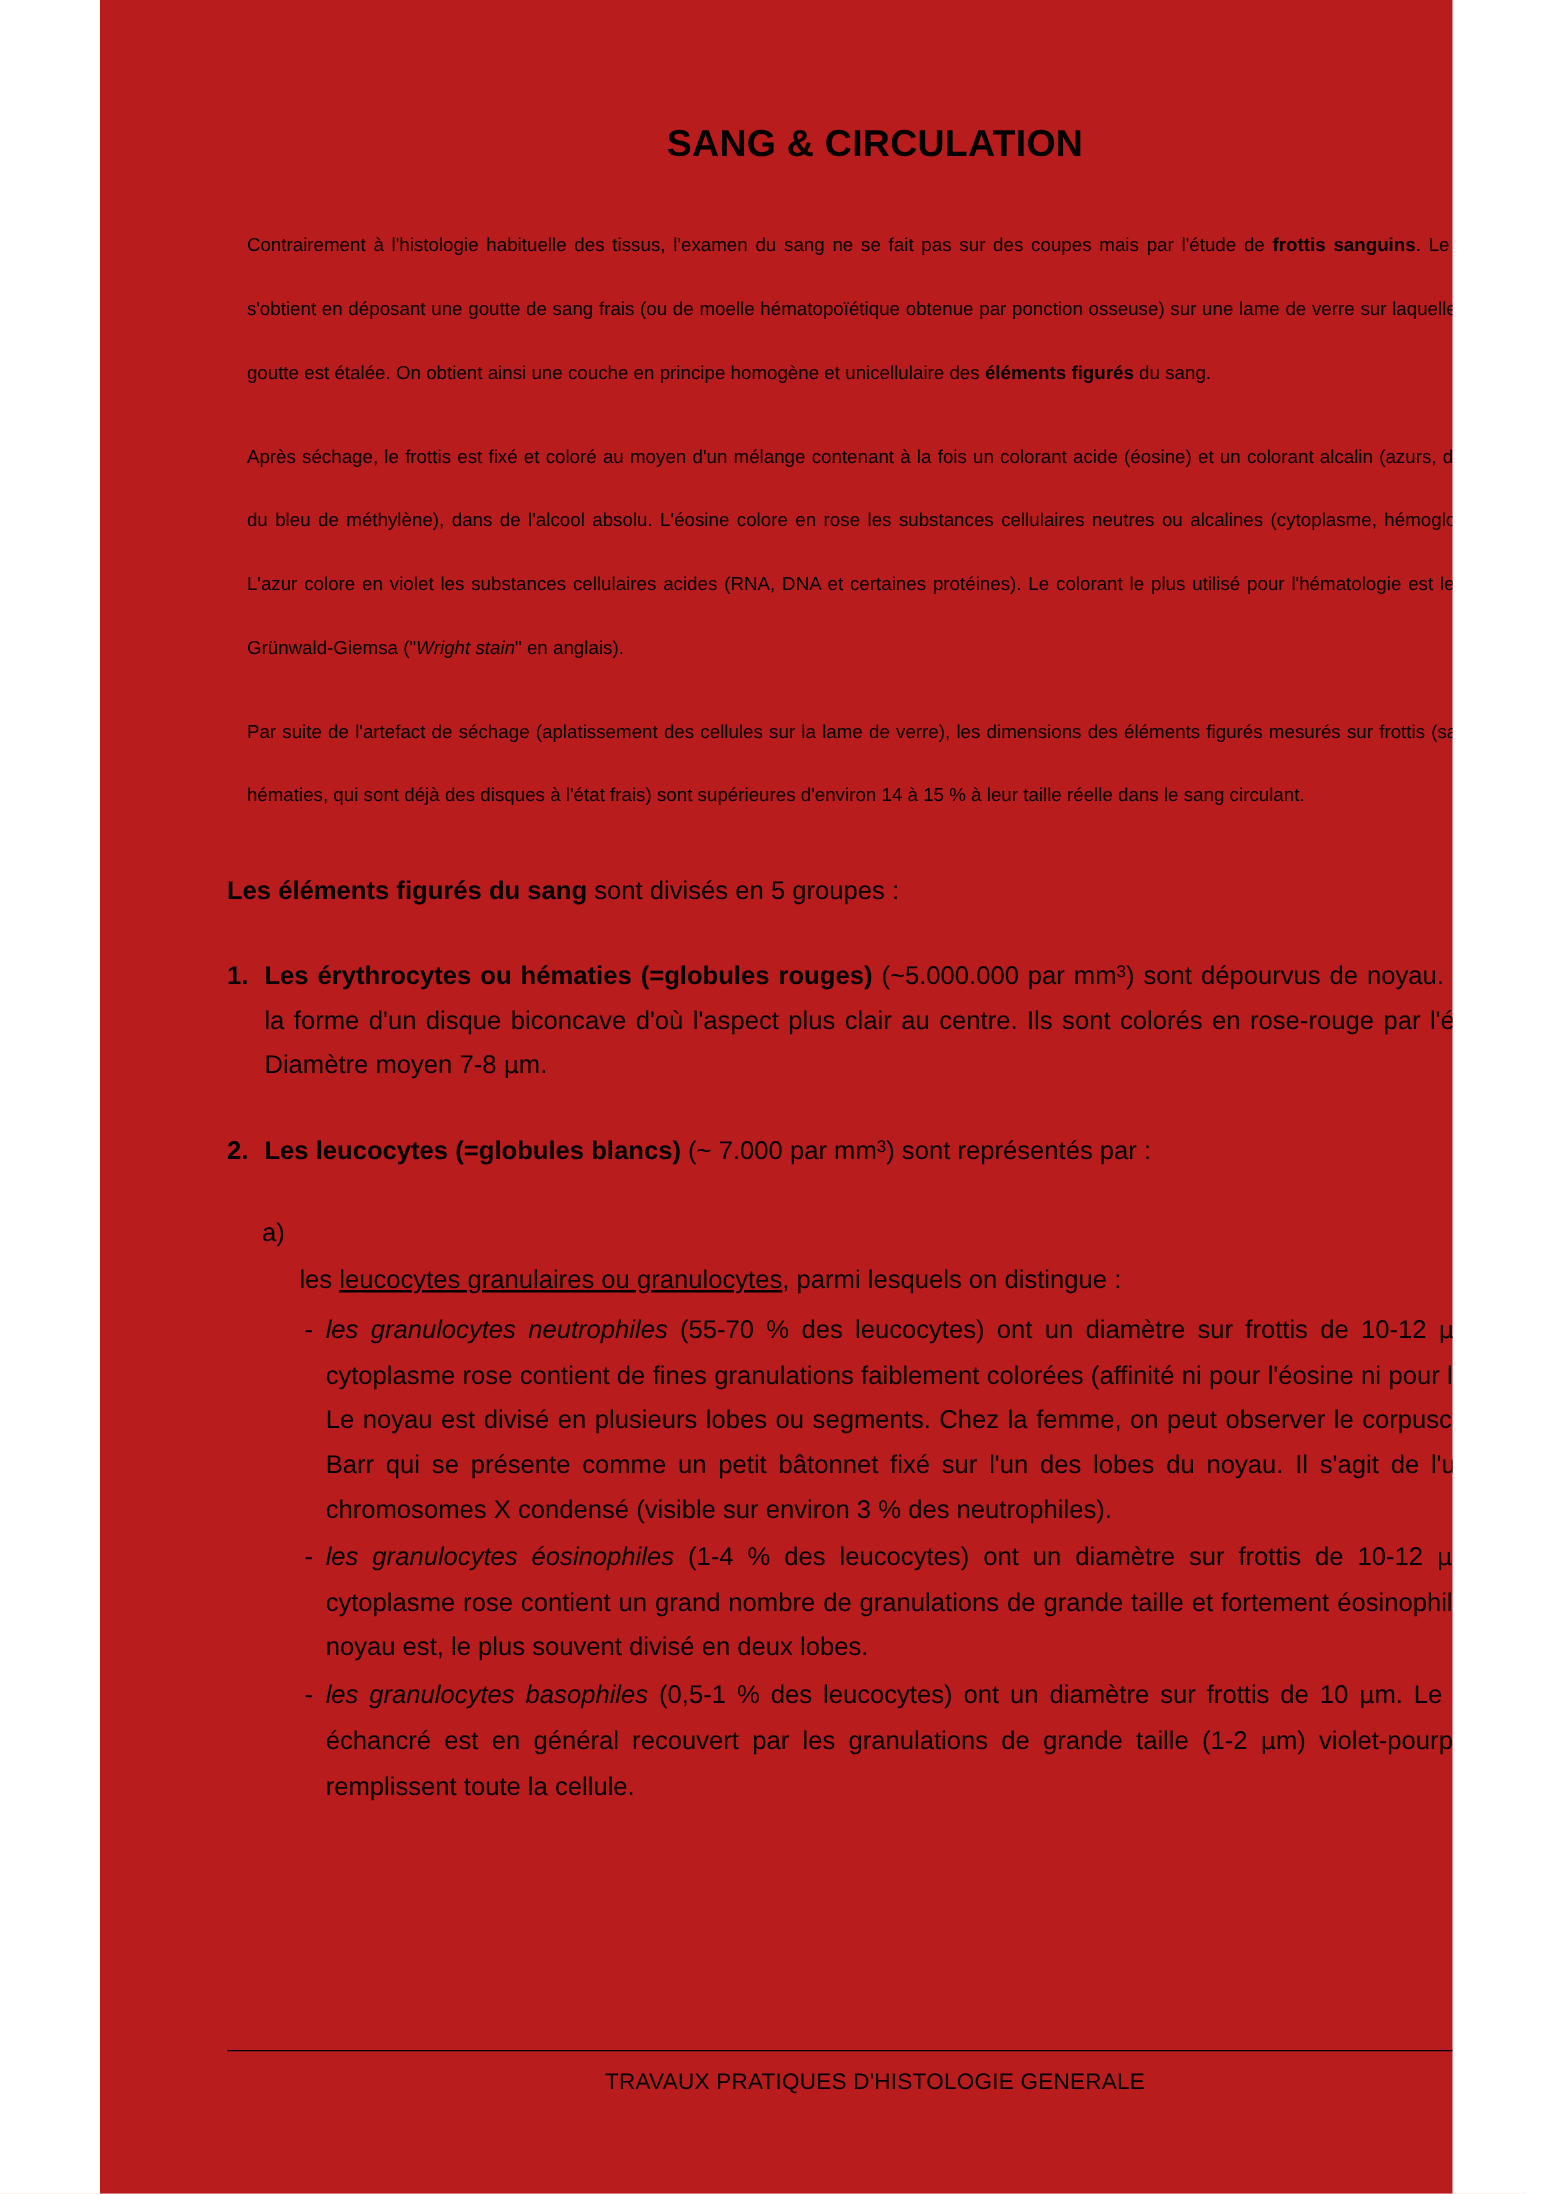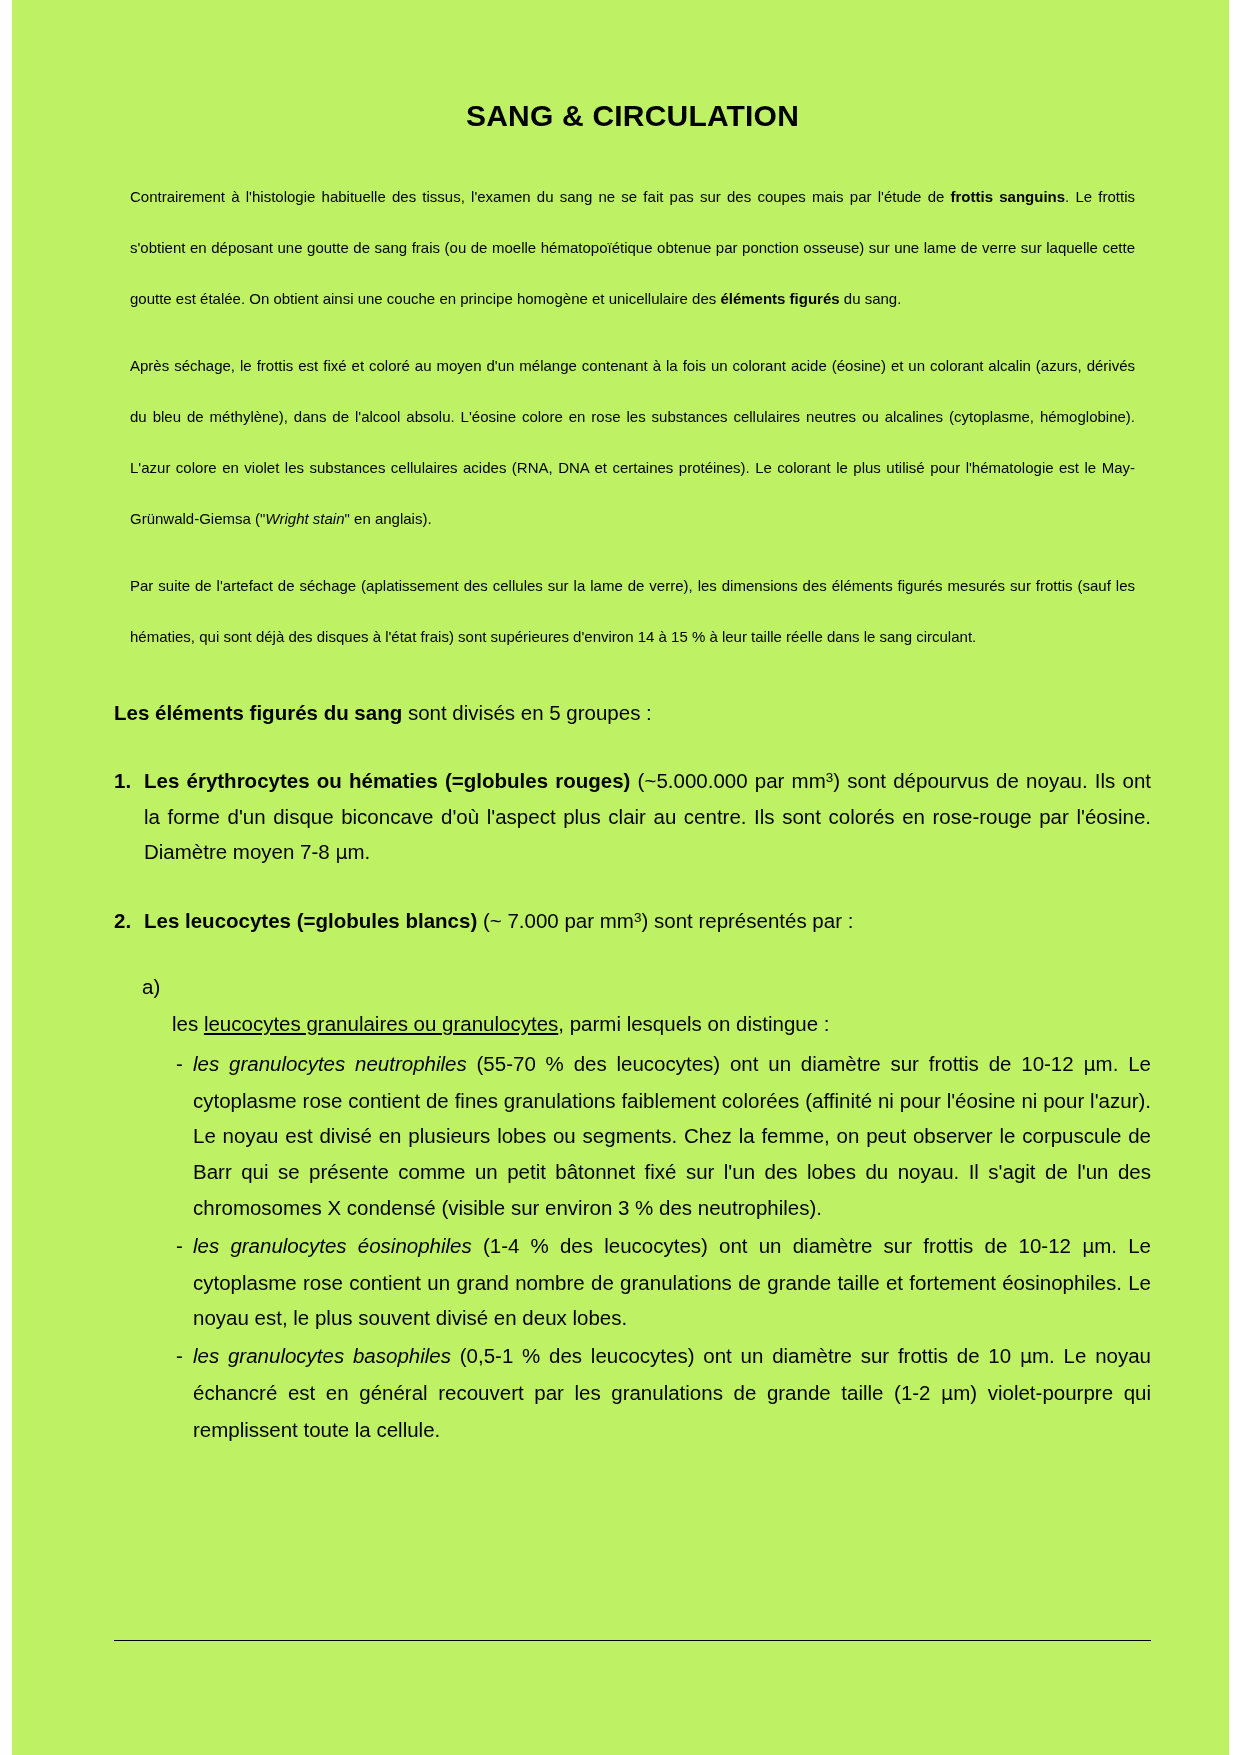--- a/index.html
+++ b/index.html
@@ -5,24 +5,24 @@
   html, body {
     margin: 0;
     padding: 0;
     background: #ffffff;
   }
   body {
     font-family: "Liberation Sans", sans-serif;
     color: #000000;
   }
   .page {
-    width: 1217px;
+    width: 1082px;
     height: 1755px;
     box-sizing: border-box;
-    background: #bef264;
+    background: #b91c1c;
     position: relative;
     margin: 0 auto;
     padding: 0;
     overflow: hidden;
   }
   .content {
     position: absolute;
     left: 102px;
     top: 0;
     width: 1037px;
@@ -205,15 +205,19 @@
 
     <div class="dash-item tight">
       <span class="marker">-</span>
       <span class="itext"><span class="ital">les granulocytes basophiles</span><span> (0,5-1 % des leucocytes) ont un diamètre sur frottis de 10 </span><span class="mu">µ</span><span>m. Le noyau échancré est en général recouvert par les granulations de grande taille (1-2 </span><span class="mu">µ</span><span>m) violet-pourpre qui remplissent toute la cellule.</span></span>
     </div>
 
   </div>
 
   <div class="footer">
     <hr class="footer-rule">
+    <div class="footer-row">
+      <span class="footer-center">TRAVAUX PRATIQUES D'HISTOLOGIE GENERALE</span>
+      <span class="footer-page">1</span>
+    </div>
   </div>
 
 </div>
 
 </body></html>

